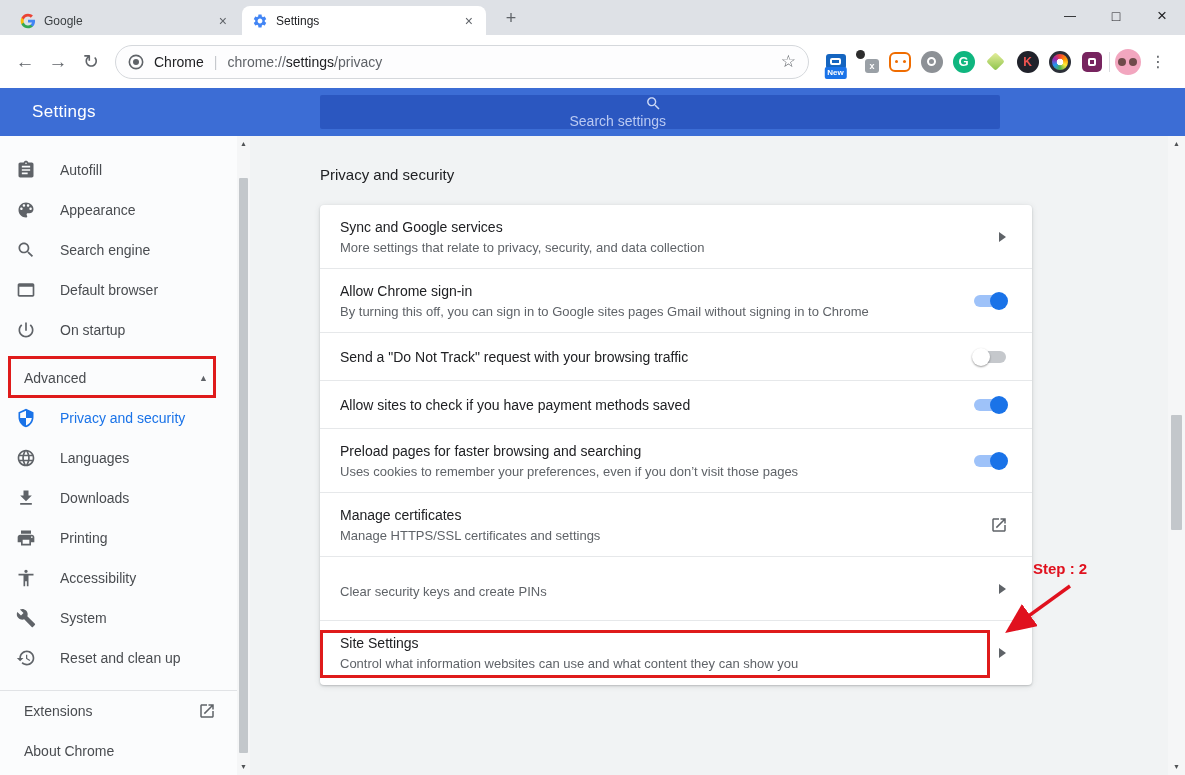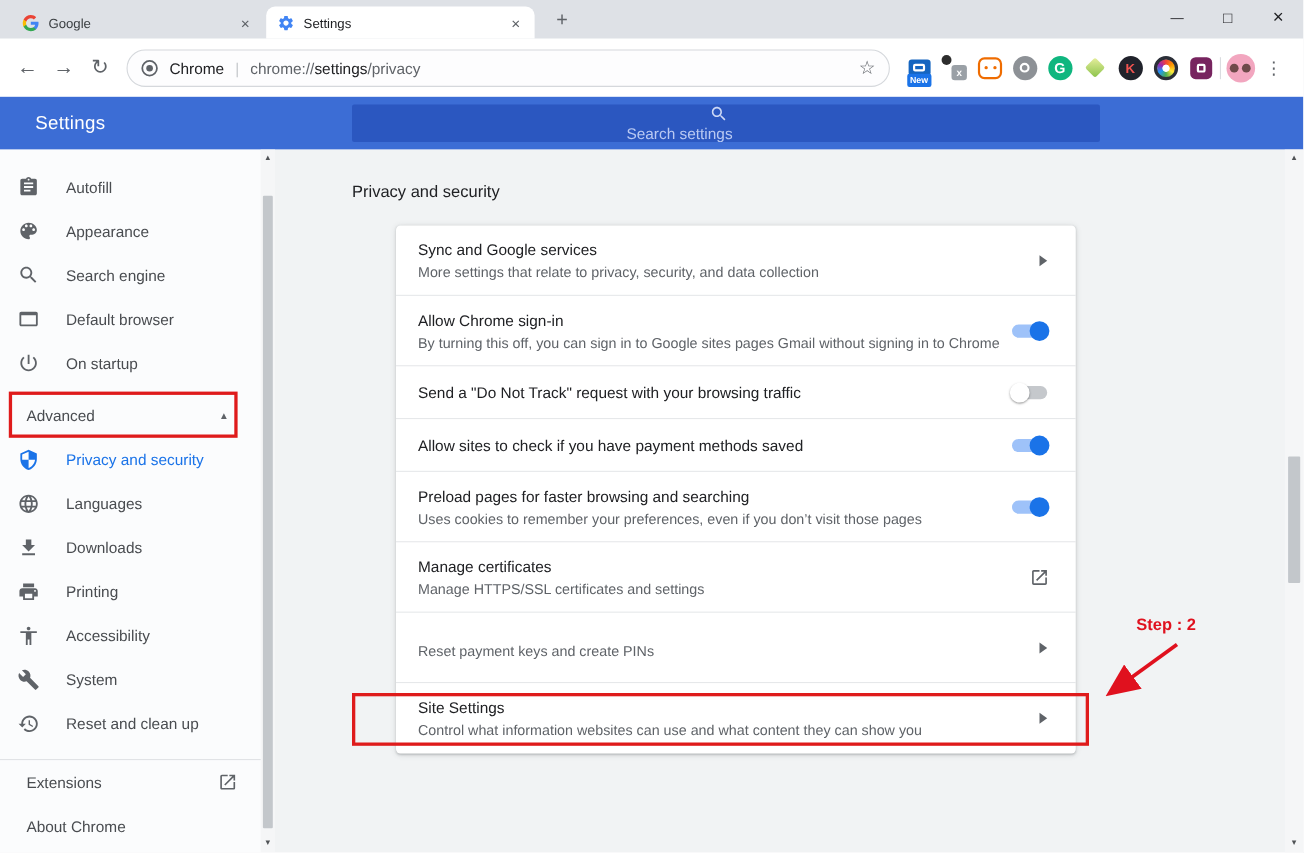--- a/index.html
+++ b/index.html
@@ -72,21 +72,21 @@
   .side-item.active { color:#1a73e8; }
   .advanced-row { height:40px; margin-top:8px; display:flex; align-items:center; justify-content:space-between; padding:0 42px 0 24px; font-size:14px; font-weight:500; color:#494c50; }
   .advanced-row .caret { font-size:9px; color:#5f6368; }
   .side-divider { height:1px; background:#e1e3e6; margin-top:12px; }
   .footer-item { height:40px; display:flex; align-items:center; justify-content:space-between; padding:0 34px 0 24px; font-size:14px; font-weight:500; color:#494c50; }
   .footer-item:first-of-type { margin-top:4px; }
   .footer-item .eicon { width:18px; height:18px; }
 
   .main { flex:1; background:#f1f3f4; position:relative; }
   .section-title { position:absolute; left:70px; top:30px; font-size:15px; font-weight:500; color:#202124; }
-  .card { position:absolute; left:70px; top:69px; width:618px; background:#fff; border-radius:4px; box-shadow:0 1px 2px rgba(60,64,67,.25), 0 1px 6px rgba(60,64,67,.12);margin-left:40px; }
+  .card { position:absolute; left:70px; top:69px; width:712px; background:#fff; border-radius:4px; box-shadow:0 1px 2px rgba(60,64,67,.25), 0 1px 6px rgba(60,64,67,.12); }
   .row { display:flex; align-items:center; padding:0 18px 0 20px; border-bottom:1px solid #e6e8ea; }
   .row:last-child { border-bottom:none; }
   .row.two { height:64px; } .row.one { height:48px; }
   .row-text { flex:1; min-width:0; }
   .row-title { font-size:14px; color:#202124; }
   .row-sub { font-size:13px; color:#5f6368; margin-top:5px; }
   .row-sub:empty { display:none; }
   .arrow-right { width:0; height:0; border-top:5px solid transparent; border-bottom:5px solid transparent; border-left:7px solid #5f6368; margin-right:8px; flex:none; }
   .toggle { width:32px; height:12px; border-radius:7px; position:relative; margin-right:8px; flex:none; }
   .toggle .knob { position:absolute; top:-3px; width:18px; height:18px; border-radius:50%; }
@@ -369,21 +369,21 @@
             <div class="row-title">Manage certificates</div>
             <div class="row-sub">Manage HTTPS/SSL certificates and settings</div>
           </div>
           <span class="ext-open"><svg viewBox="0 0 24 24" width="18" height="18">
                 <path fill="#5f6368" d="M19 19H5V5h7V3H5c-1.11 0-2 .9-2 2v14c0 1.1.89 2 2 2h14c1.1 0 2-.9 2-2v-7h-2v7zM14 3v2h3.59l-9.83 9.83 1.41 1.41L19 6.41V10h2V3h-7z"></path>
               </svg></span>
         </div>
 
         <div class="row two">
           <div class="row-text">
-            <div class="row-sub">Reset payment keys and create PINs</div>
+            <div class="row-sub">Clear security keys and create PINs</div>
           </div>
           <span class="arrow-right"></span>
         </div>
 
         <div class="row two">
           <div class="row-text">
             <div class="row-title">Site Settings</div>
             <div class="row-sub">Control what information websites can use and what content they can show you</div>
           </div>
           <span class="arrow-right"></span>

